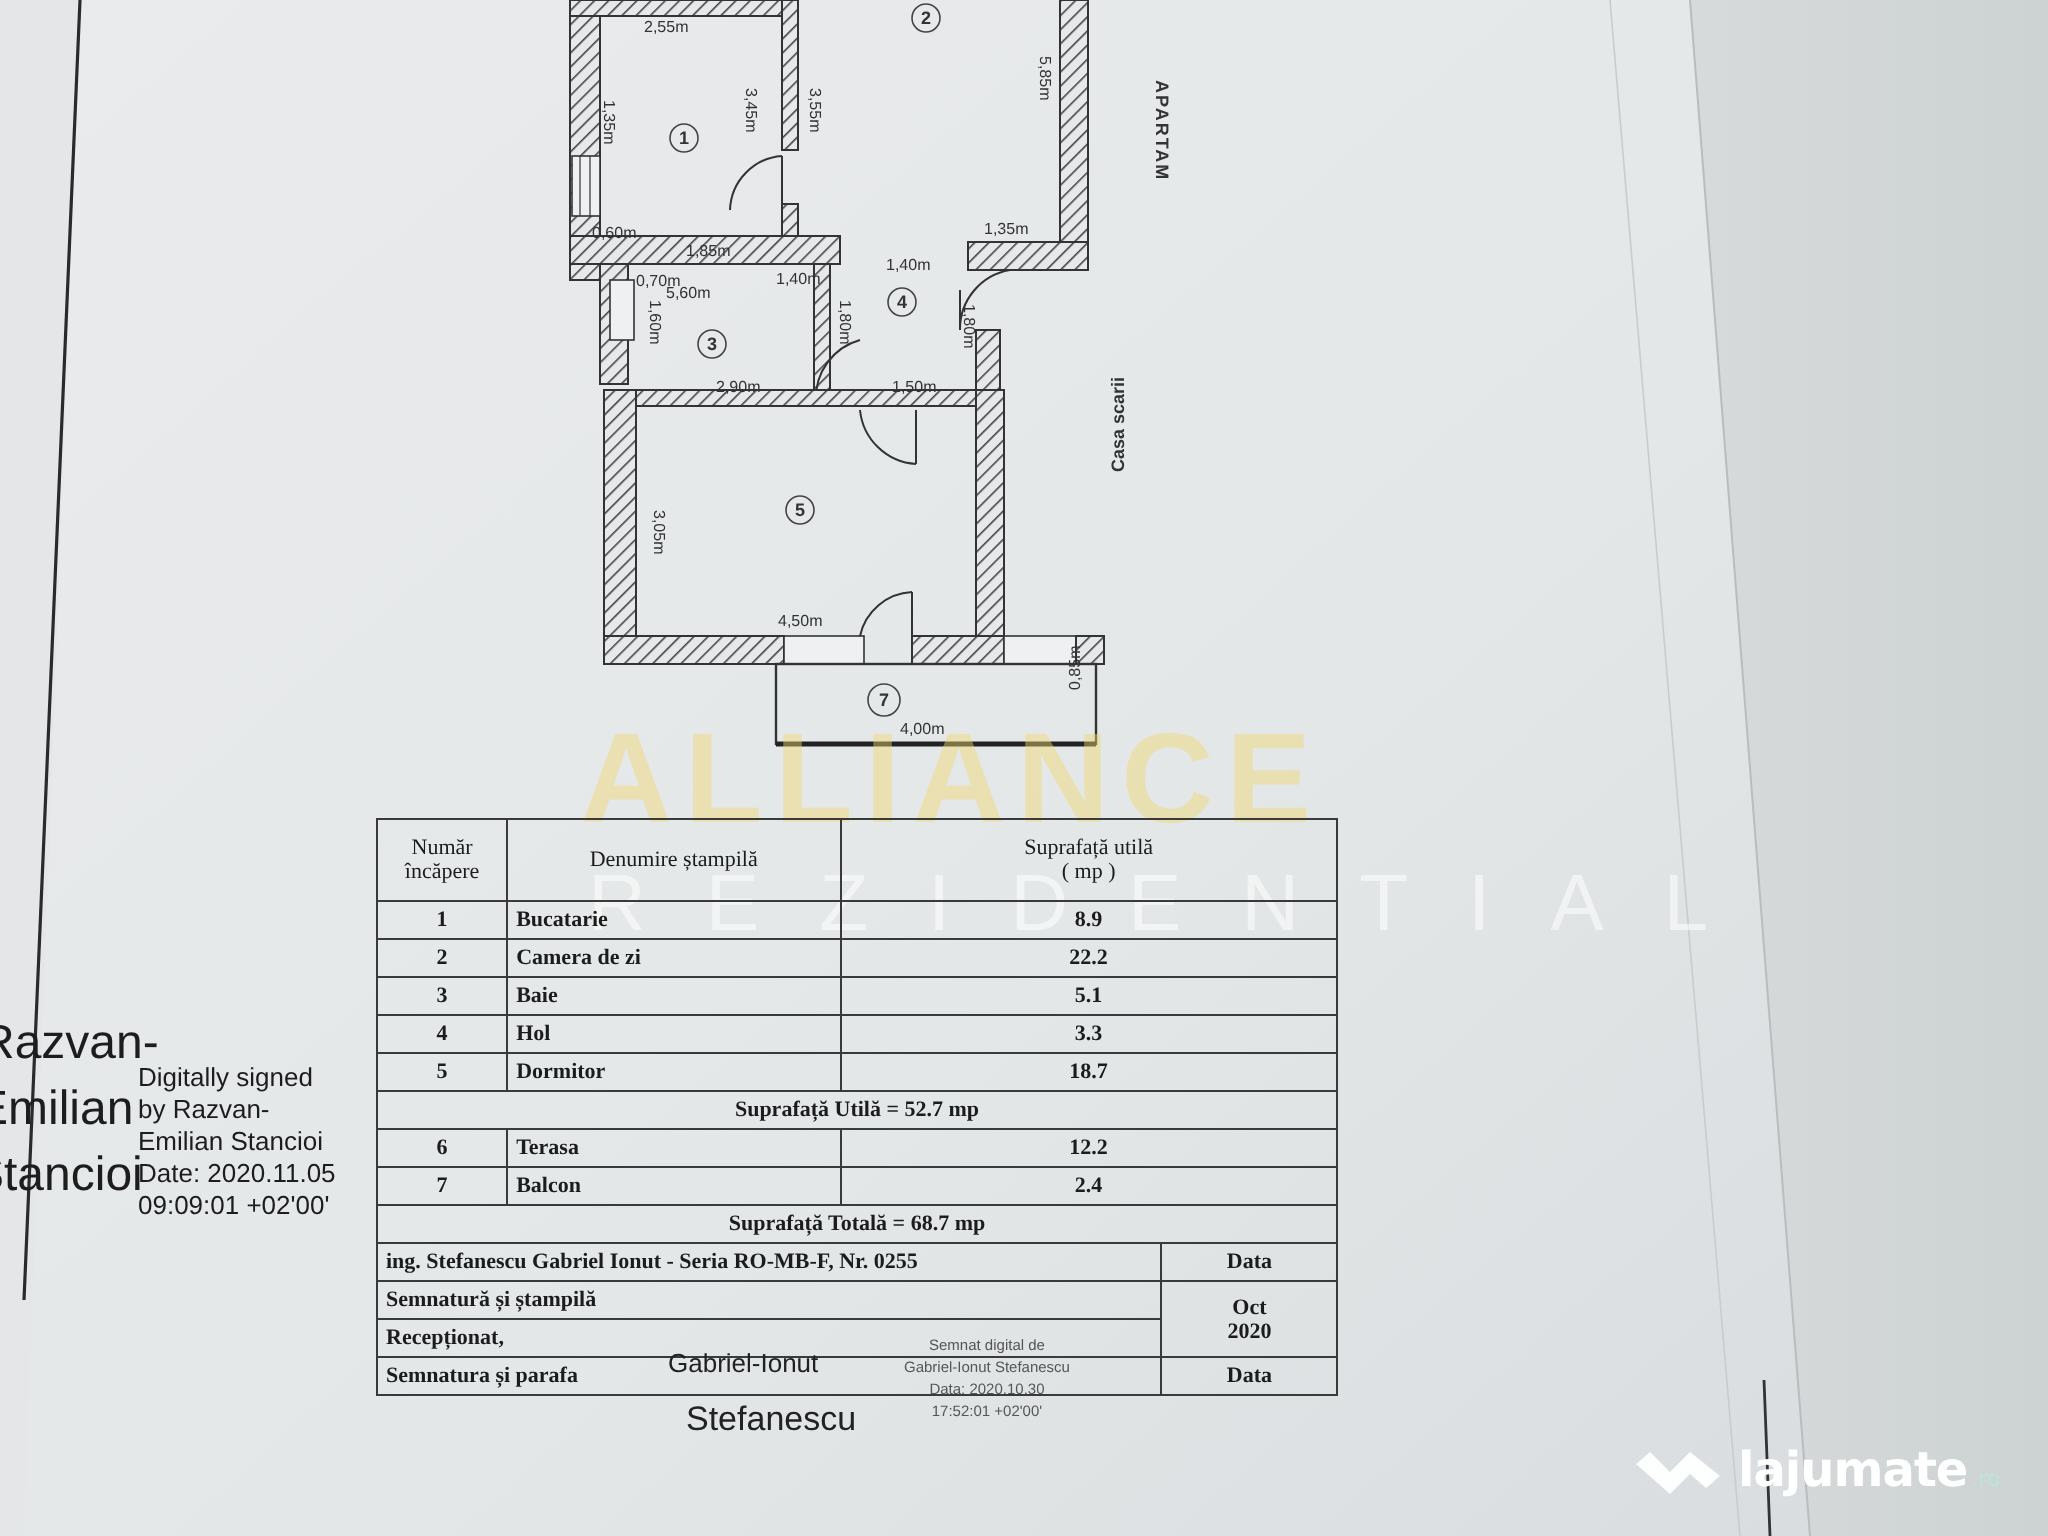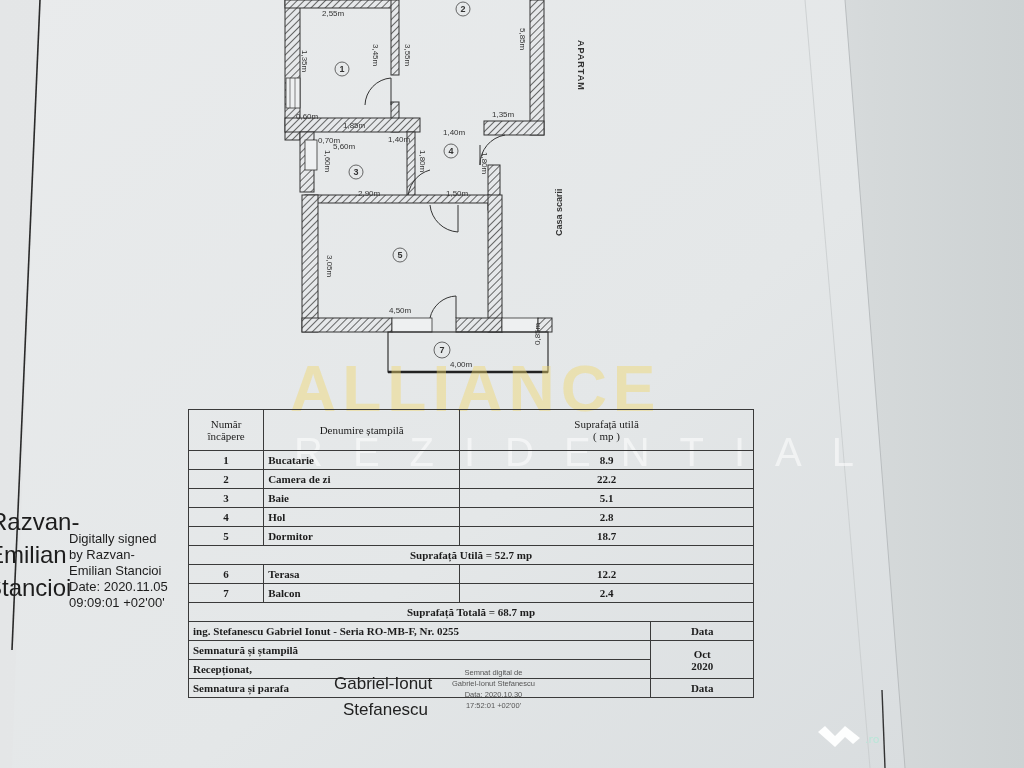--- a/index.html
+++ b/index.html
@@ -3,21 +3,21 @@
 <meta charset="utf-8">
 <style>
   html,body{margin:0;padding:0;}
   body{width:1024px;height:768px;overflow:hidden;position:relative;background:#d9dcdd;font-family:"Liberation Serif",serif;}
   .bg-right{position:absolute;left:0;top:0;width:1024px;height:768px;background:linear-gradient(90deg,#e4e6e7 0%,#e8eaeb 60%,#d5d9da 85%,#cdd2d3 100%);}
   .paper{position:absolute;left:0;top:0;width:1024px;height:768px;}
   .plan{position:absolute;left:0;top:0;}
   .wm{position:absolute;pointer-events:none;margin-left:22px;}
   .wm-title{left:268px;top:352px;font-family:"Liberation Sans",sans-serif;font-weight:bold;font-size:64px;letter-spacing:6px;color:rgba(240,214,110,0.45);}
   .wm-sub{left:272px;top:430px;font-family:"Liberation Sans",sans-serif;font-size:40px;letter-spacing:30px;color:rgba(255,255,255,0.55);}
-  table.rooms{position:absolute;left:188px;top:409px;width:566px;border-collapse:collapse;font-family:"Liberation Serif",serif;font-size:11px;font-weight:bold;color:#1c1c1c;}
+  table.rooms{position:absolute;left:188px;top:409px;width:481px;border-collapse:collapse;font-family:"Liberation Serif",serif;font-size:11px;font-weight:bold;color:#1c1c1c;}
   table.rooms td,table.rooms th{border:1.5px solid #3a3a3a;padding:0 4px;height:18px;}
   table.rooms th{font-weight:normal;font-size:11px;text-align:center;height:40px;}
   td.c{text-align:center;}
   td.l{text-align:left;}
   .left-sig-big{position:absolute;left:0;top:505px;font-family:"Liberation Sans",sans-serif;font-size:24px;line-height:33px;color:#1d1d1d;}
   .left-sig-small{position:absolute;left:69px;top:511px;font-family:"Liberation Sans",sans-serif;font-size:13px;line-height:16px;color:#1d1d1d;margin-top:20px;}
   .overlay-name{position:absolute;font-family:"Liberation Sans",sans-serif;color:#222;}
   .overlay-small{position:absolute;font-family:"Liberation Sans",sans-serif;font-size:7.5px;line-height:11px;color:#555;text-align:center;}
   .logo{position:absolute;left:815px;top:720px;display:flex;align-items:center;gap:6px;}
   .logo-text{font-family:"DejaVu Sans",sans-serif;font-weight:bold;font-size:24px;color:#ffffff;letter-spacing:-0.5px;}
@@ -159,21 +159,21 @@
     <td class="c" colspan="2">22.2</td>
   </tr>
   <tr>
     <td class="c">3</td>
     <td class="l">Baie</td>
     <td class="c" colspan="2">5.1</td>
   </tr>
   <tr>
     <td class="c">4</td>
     <td class="l">Hol</td>
-    <td class="c" colspan="2">2.8</td>
+    <td class="c" colspan="2">3.3</td>
   </tr>
   <tr>
     <td class="c">5</td>
     <td class="l">Dormitor</td>
     <td class="c" colspan="2">18.7</td>
   </tr>
   <tr>
     <td class="c" colspan="4">Suprafață Utilă = 52.7 mp</td>
   </tr>
   <tr>
@@ -200,21 +200,21 @@
   <tr>
     <td class="l" colspan="3">Recepționat,</td>
   </tr>
   <tr>
     <td class="l" colspan="3">Semnatura și parafa</td>
     <td class="c">Data</td>
   </tr>
 </tbody>
   </table>
 
-<div class="overlay-name" style="left:334px;top:674px;font-size:17px;">Gabriel-Ionut</div>
+<div class="overlay-name" style="left:334px;top:674px;font-size:13px;">Gabriel-Ionut</div>
 <div class="overlay-name" style="left:333px;top:700px;font-size:17px;margin-left:10px;">Stefanescu</div>
 <div class="overlay-small" style="left:452px;top:667px;">
   <div>Semnat digital de</div>
   <div>Gabriel-Ionut Stefanescu</div>
   <div>Data: 2020.10.30</div>
   <div>17:52:01 +02'00'</div>
 </div>
 
 <div class="left-sig-big">
   <div style="margin-left:-10px">Razvan-</div>
@@ -226,14 +226,15 @@
   <div>by Razvan-</div>
   <div>Emilian Stancioi</div>
   <div>Date: 2020.11.05</div>
   <div>09:09:01 +02'00'</div>
 </div>
 
 <div class="logo">
   <svg width="48" height="30" viewBox="0 0 48 30">
     <path d="M3 12 L10 6 L20 16 L30 6 L45 18 L38 24 L30 17 L20 27 Z" fill="#ffffff" opacity="0.95"></path>
   </svg>
+  <span class="logo-text">lajumate</span>
   <span class="logo-tld">.ro</span>
 </div>
 
 </body></html>

